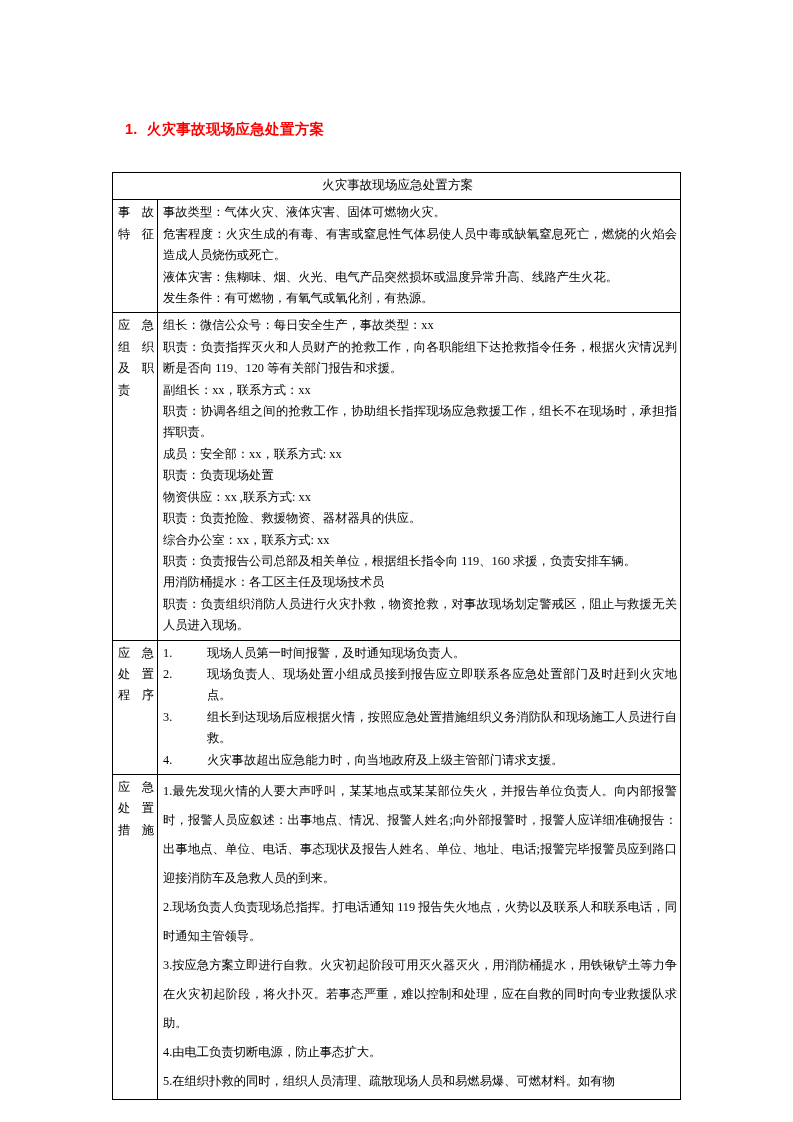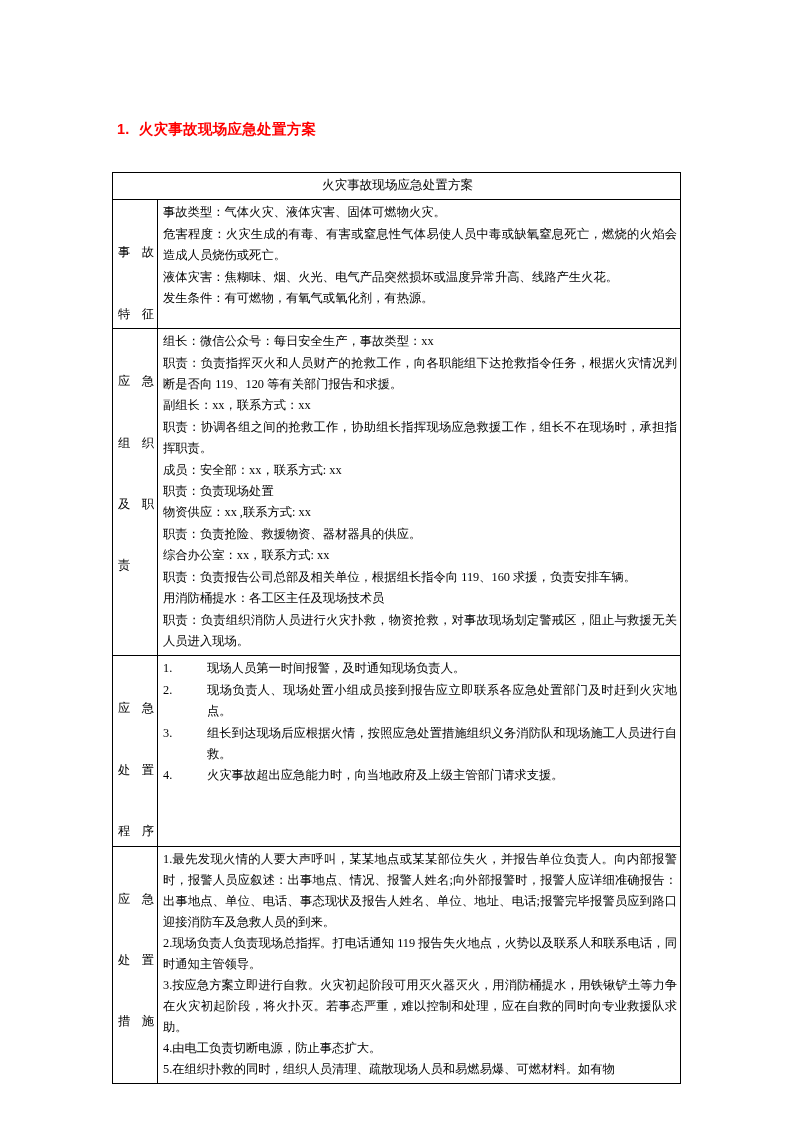--- a/index.html
+++ b/index.html
@@ -18,21 +18,21 @@
   .page {
     position: absolute;
     left: 0;
     top: 0;
     width: 793px;
     height: 1122px;
     box-sizing: border-box;
   }
   .doc-title {
     position: absolute;
-    left: 117px;
+    left: 125px;
     top: 120px;
     font-size: 14.5px;
     font-weight: bold;
     color: #ff0000;
     letter-spacing: 0.3px;
     white-space: nowrap;
     font-family: "Liberation Sans", "DejaVu Sans", sans-serif;
   }
   .doc-title .num {
     margin-right: 9px;
@@ -64,21 +64,20 @@
     box-sizing: border-box;
     padding-left: 6px;
     padding-right: 4px;
     padding-top: 3px;
   }
   td.label .lbl-line {
     text-align: justify;
     text-align-last: justify;
     white-space: nowrap;
     line-height: 21.4px;
-    margin-top: 40px;
   }
   td.body {
     padding-left: 6px;
     padding-right: 3px;
     padding-top: 3px;
     margin-left: 36px;
   }
   .para {
     margin: 0;
     line-height: 21.4px;
@@ -101,21 +100,21 @@
     top: 0;
     width: 30px;
     text-align: left;
   }
   .plainlist {
     margin: 0;
     padding: 0;
     list-style: none;
   }
   .plainlist li {
-    line-height: 21px;
+    line-height: 29px;
     text-align: justify;
     font-family: Liberation Serif, serif;
   }
 </style>
 </head>
 <body>
 
 <div class="page">
 
   <div class="doc-title">

